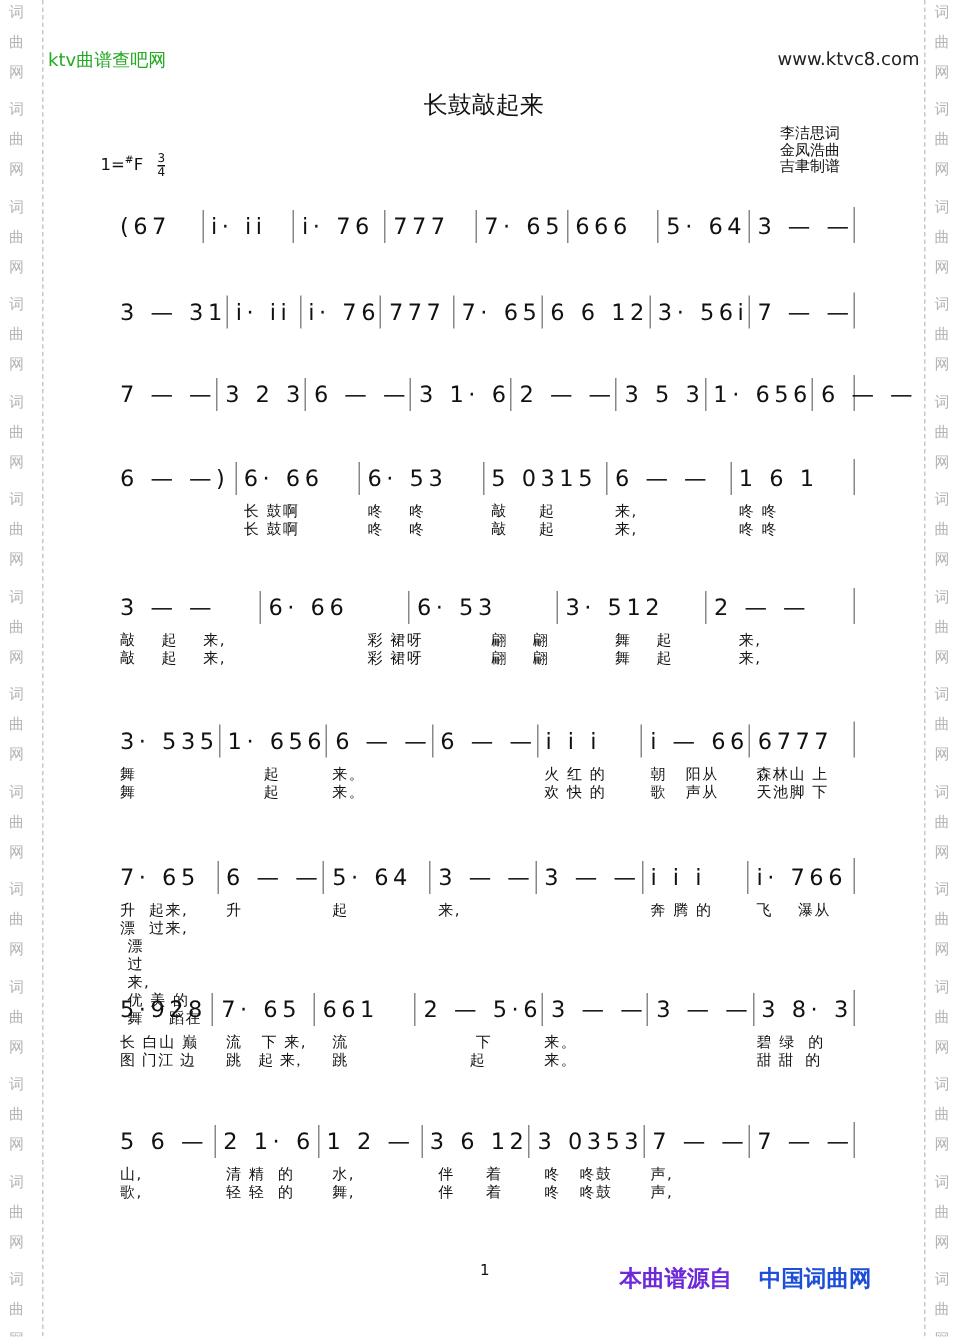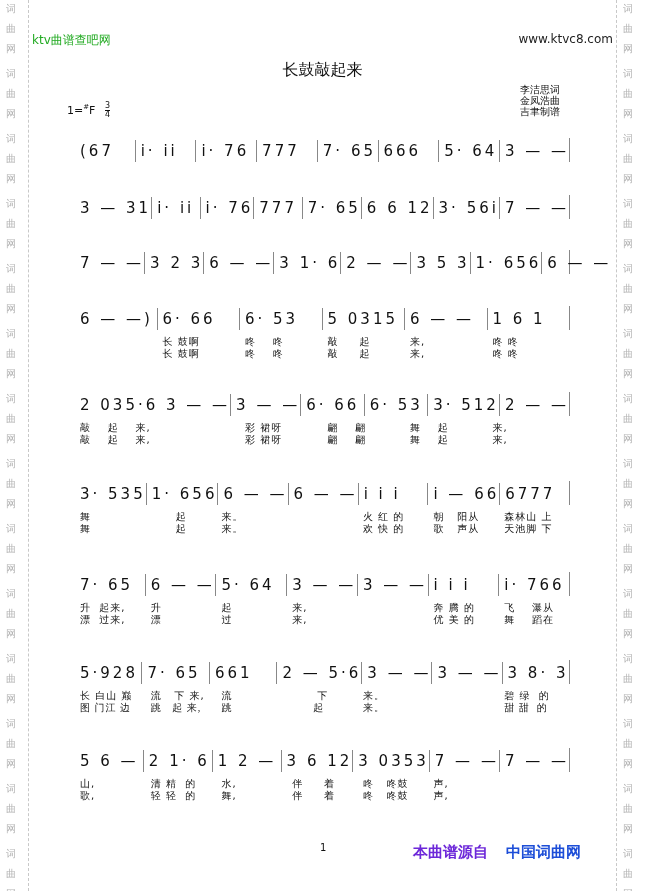--- a/index.html
+++ b/index.html
@@ -199,21 +199,20 @@
         <div class="lmeasure"></div>
         <div class="lmeasure">长 鼓啊</div>
         <div class="lmeasure">咚    咚</div>
         <div class="lmeasure">敲     起</div>
         <div class="lmeasure">来,</div>
         <div class="lmeasure">咚 咚</div>
       </div>
     </div>
     <div class="line" style="top: 392px;">
       <div class="notes">
-        <div class="measure">2 035·6 3 — —</div>
         <div class="measure">3 — —</div>
         <div class="measure">6· 66</div>
         <div class="measure">6· 53</div>
         <div class="measure">3· 512</div>
         <div class="measure">2 — —</div>
       </div>
       <div class="lyrics" style="margin-top: 6px;">
         <div class="lmeasure">敲    起    来,</div>
         <div class="lmeasure"></div>
         <div class="lmeasure">彩 裙呀</div>
@@ -271,21 +270,21 @@
       </div>
       <div class="lyrics" style="margin-top: 6px;">
         <div class="lmeasure">升  起来,</div>
         <div class="lmeasure">升</div>
         <div class="lmeasure">起</div>
         <div class="lmeasure">来,</div>
         <div class="lmeasure"></div>
         <div class="lmeasure">奔 腾 的</div>
         <div class="lmeasure">飞    瀑从</div>
       </div>
-      <div class="lyrics" style="margin-top: 0px;">
+      <div class="lyrics" style="margin-top: 0px; flex-direction: column;">
         <div class="lmeasure">漂  过来,</div>
         <div class="lmeasure">漂</div>
         <div class="lmeasure">过</div>
         <div class="lmeasure">来,</div>
         <div class="lmeasure"></div>
         <div class="lmeasure">优 美 的</div>
         <div class="lmeasure">舞    蹈在</div>
       </div>
     </div>
     <div class="line" style="top: 660px;">

